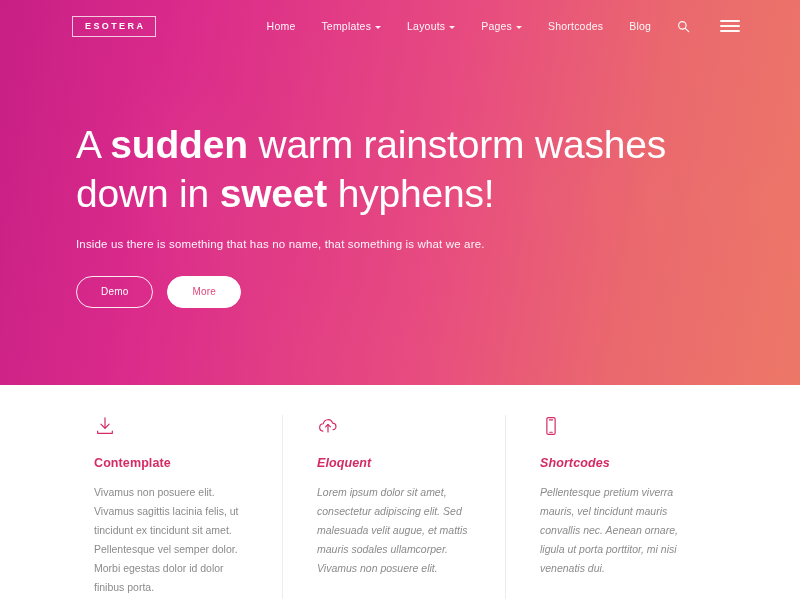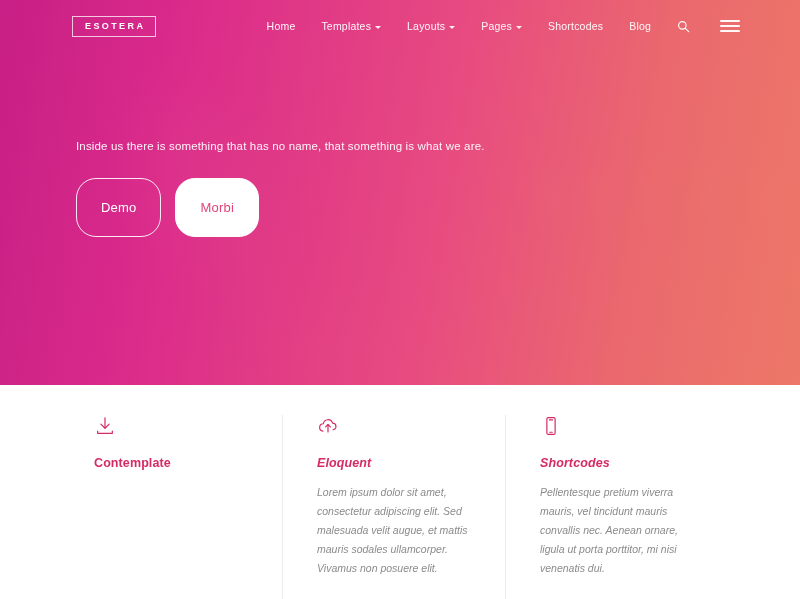--- a/index.html
+++ b/index.html
@@ -98,22 +98,22 @@
   }
   .headline b { font-weight:700; }
   .subline {
     color:rgba(255,255,255,0.94);
     font-size:11.5px;
     margin-top:20px;
     letter-spacing:0.15px;
   }
   .btn-row { margin-top:26px; display:flex; gap:14px; }
   .btn {
-    font-size:13px;
-    padding:22px 24px;
+    font-size:10px;
+    padding:10px 24px;
     border-radius:20px;
     cursor:pointer;
     letter-spacing:0.2px;
     line-height:1;
   }
   .btn-outline {
     border:1px solid rgba(255,255,255,0.9);
     color:#fff;
     background:transparent;
   }
@@ -196,43 +196,45 @@
 
         <div class="burger">
           <span></span>
           <span></span>
           <span></span>
         </div>
       </nav>
     </header>
 
     <div class="hero-copy">
+      <h1 class="headline"><span>A </span><b>sudden</b><span> warm rainstorm washes down in </span><b>sweet</b><span> hyphens!</span></h1>
 
       <p class="subline">Inside us there is something that has no name, that something is what we are.</p>
 
       <div class="btn-row">
         <button class="btn btn-outline">Demo</button>
-        <button class="btn btn-solid">Morbi</button>
+        <button class="btn btn-solid">More</button>
       </div>
     </div>
 
   </div>
 </section>
 
 <section class="features">
 
   <div class="feature">
     <div class="f-icon">
       <svg width="22" height="22" viewBox="0 0 24 24" fill="none" stroke="#d42b63" stroke-width="1.3" stroke-linecap="round" stroke-linejoin="round">
         <path d="M12 3v11"></path>
         <path d="M7.5 10l4.5 4.5 4.5-4.5"></path>
         <path d="M4 17.5v2.5h16v-2.5"></path>
       </svg>
     </div>
     <div class="f-title">Contemplate</div>
+    <p class="f-body">Vivamus non posuere elit. Vivamus sagittis lacinia felis, ut tincidunt ex tincidunt sit amet. Pellentesque vel semper dolor. Morbi egestas dolor id dolor finibus porta.</p>
   </div>
 
   <div class="feature">
     <div class="f-icon">
       <svg width="22" height="22" viewBox="0 0 24 24" fill="none" stroke="#d42b63" stroke-width="1.3" stroke-linecap="round" stroke-linejoin="round">
         <path d="M6.5 17.5a4 4 0 0 1 .4-7.98 5.2 5.2 0 0 1 10.1-.7 3.6 3.6 0 0 1 .6 7.16"></path>
         <path d="M12 18.5V10.5"></path>
         <path d="M9.4 13l2.6-2.6 2.6 2.6"></path>
       </svg>
     </div>

